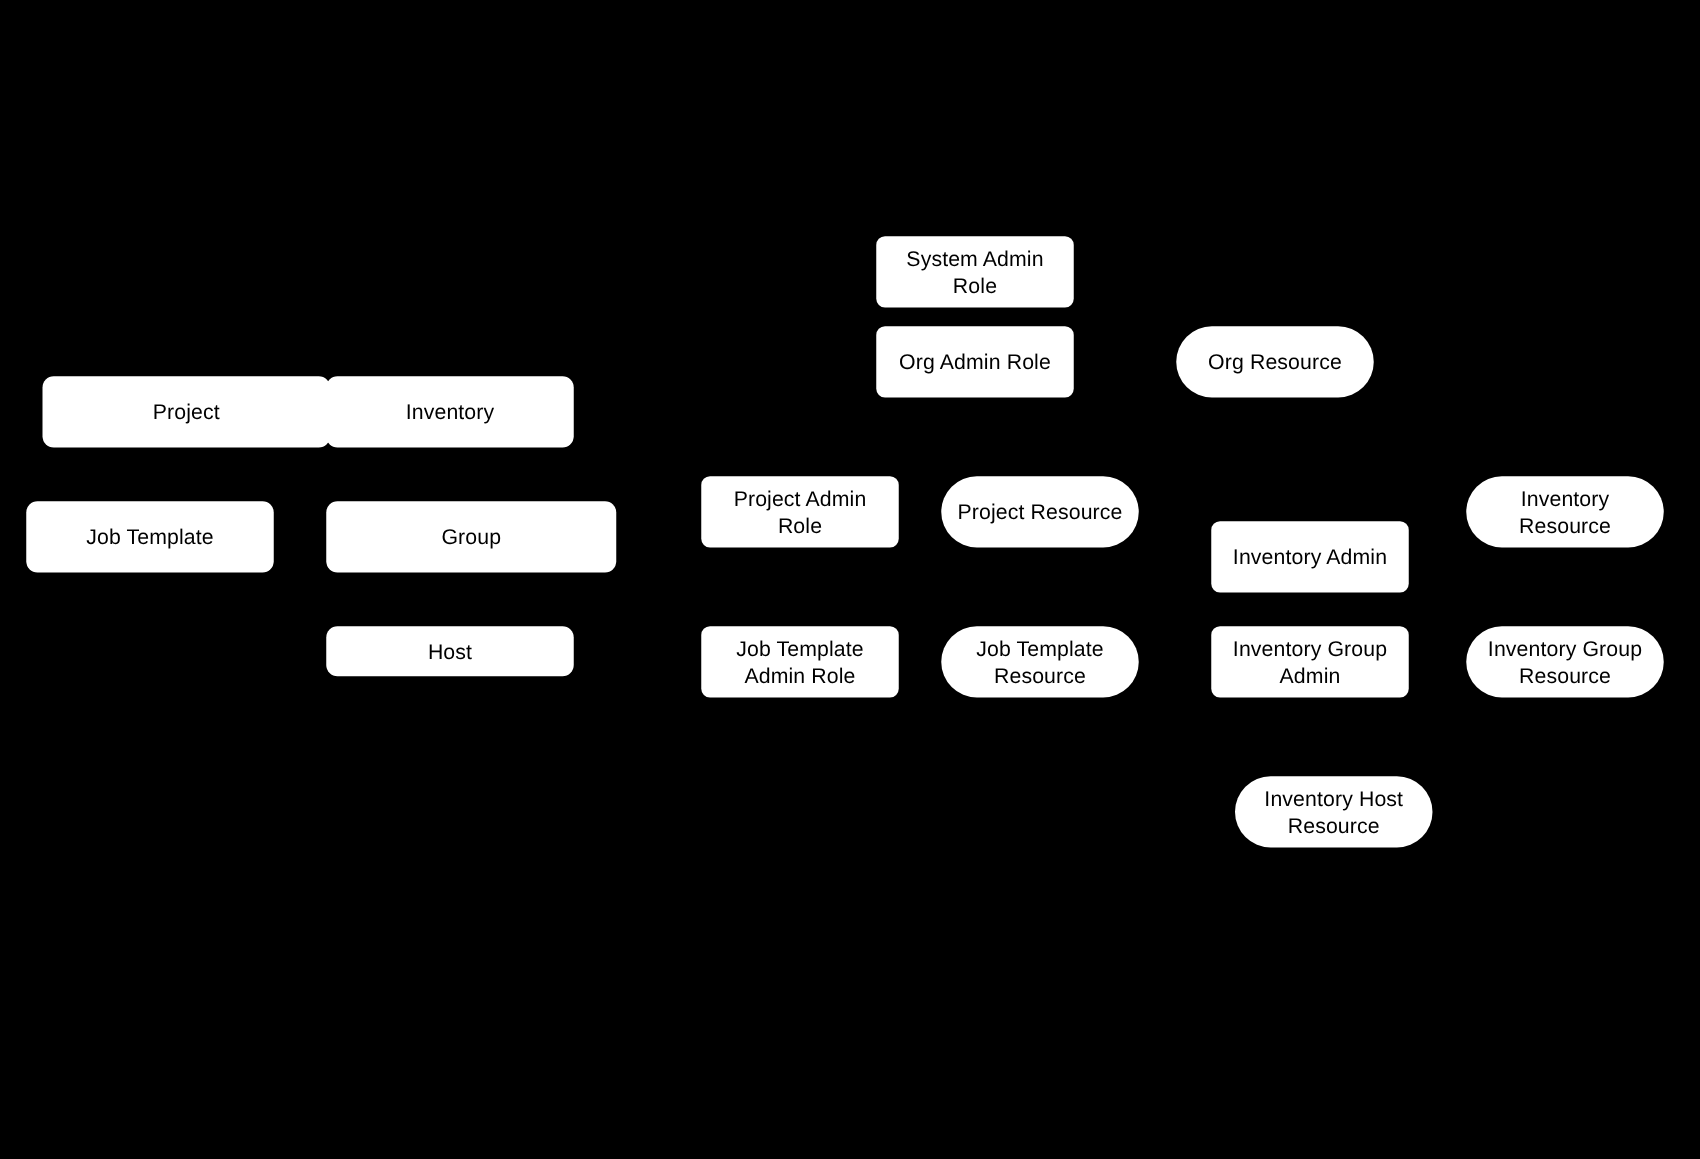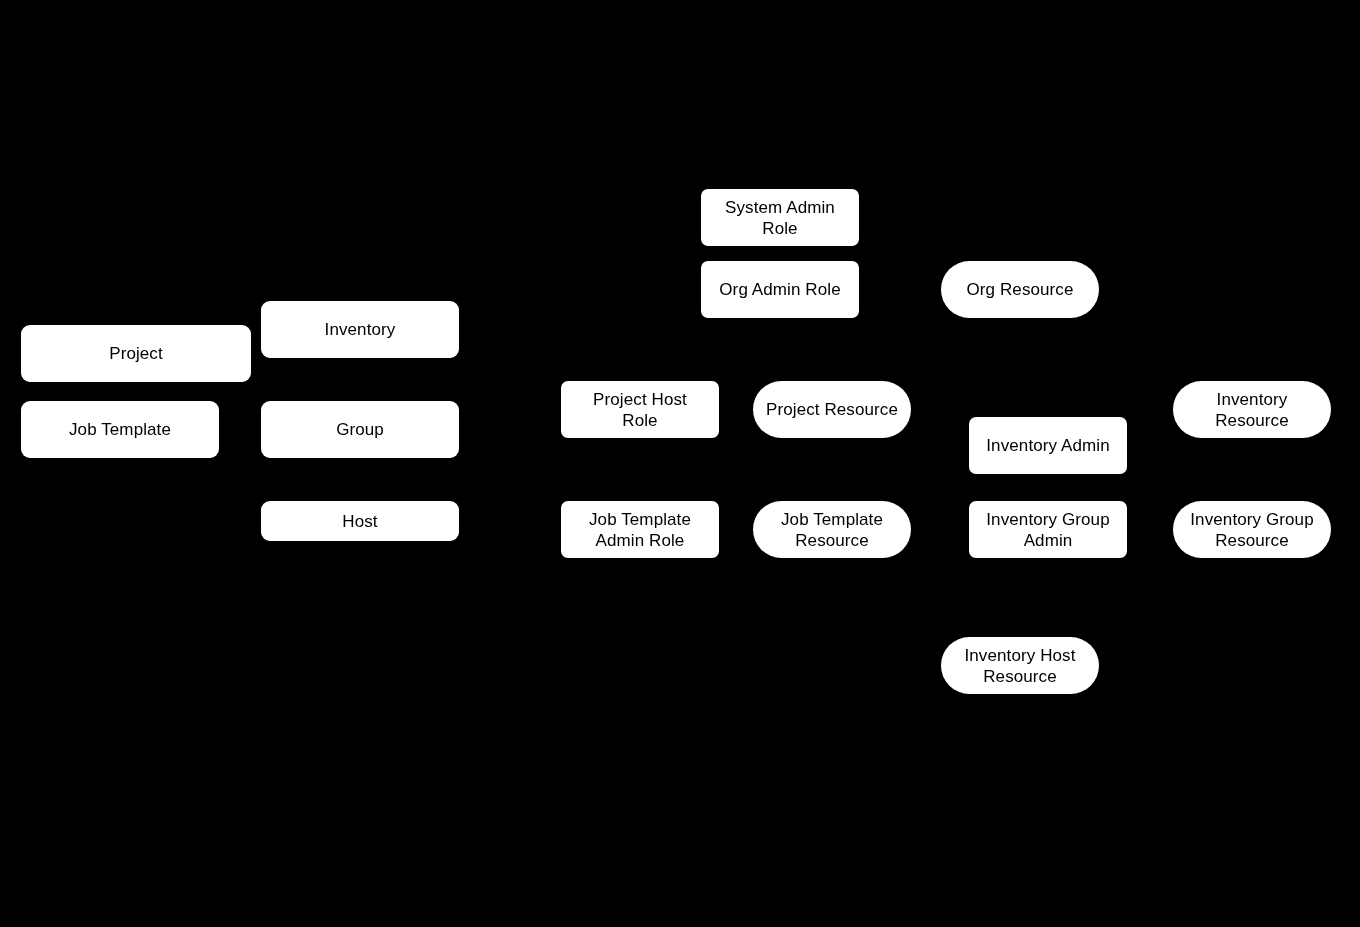--- a/index.html
+++ b/index.html
@@ -32,38 +32,38 @@
   .rect-wide { border-radius: 9px; }
   .rect      { border-radius: 7px; }
   .pill      { border-radius: 29px; text-align: center; }
 </style>
 </head>
 <body>
 
 <div class="canvas">
 
 
-  <div class="node rect-wide" style="left:21px; top:301px; width:230px; height:57px;margin-top:24px;">Project</div>
+  <div class="node rect-wide" style="left:34px; top:301px; width:230px; height:57px;">Project</div>
 
   <div class="node rect-wide" style="left:261px; top:301px; width:198px; height:57px;">Inventory</div>
 
   <div class="node rect-wide" style="left:21px; top:401px; width:198px; height:57px;">Job Template</div>
 
-  <div class="node rect-wide" style="left:261px; top:401px; width:198px; height:57px;">Group</div>
+  <div class="node rect-wide" style="left:261px; top:401px; width:232px; height:57px;">Group</div>
 
   <div class="node rect-wide" style="left:261px; top:501px; width:198px; height:40px;">Host</div>
 
   <div class="node rect" style="left:701px; top:141px; width:158px; height:57px;margin-top:48px;">System Admin
 Role</div>
 
   <div class="node rect" style="left:701px; top:261px; width:158px; height:57px;">Org Admin Role</div>
 
   <div class="node pill" style="left:941px; top:261px; width:158px; height:57px;">Org Resource</div>
 
-  <div class="node rect" style="left:561px; top:381px; width:158px; height:57px;">Project Host
+  <div class="node rect" style="left:561px; top:381px; width:158px; height:57px;">Project Admin
 Role</div>
 
   <div class="node pill" style="left:753px; top:381px; width:158px; height:57px;">Project Resource</div>
 
   <div class="node rect" style="left:969px; top:381px; width:158px; height:57px;margin-top:36px;">Inventory Admin</div>
 
   <div class="node pill" style="left:1173px; top:381px; width:158px; height:57px;">Inventory
 Resource</div>
 
   <div class="node rect" style="left:561px; top:501px; width:158px; height:57px;">Job Template
@@ -71,16 +71,16 @@
 
   <div class="node pill" style="left:753px; top:501px; width:158px; height:57px;">Job Template
 Resource</div>
 
   <div class="node rect" style="left:969px; top:501px; width:158px; height:57px;">Inventory Group
 Admin</div>
 
   <div class="node pill" style="left:1173px; top:501px; width:158px; height:57px;">Inventory Group
 Resource</div>
 
-  <div class="node pill" style="left:941px; top:621px; width:158px; height:57px;margin-top:16px;">Inventory Host
+  <div class="node pill" style="left:988px; top:621px; width:158px; height:57px;">Inventory Host
 Resource</div>
 
 </div>
 
 </body></html>

